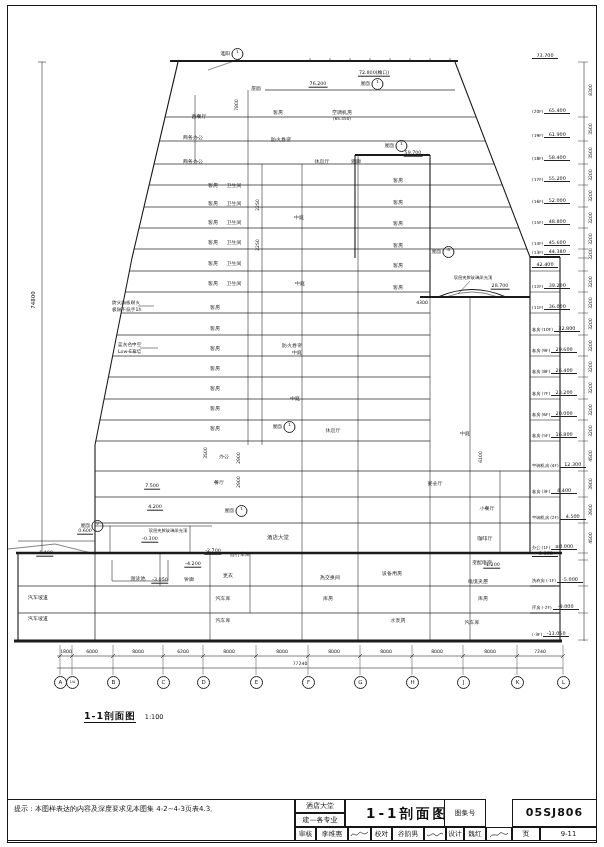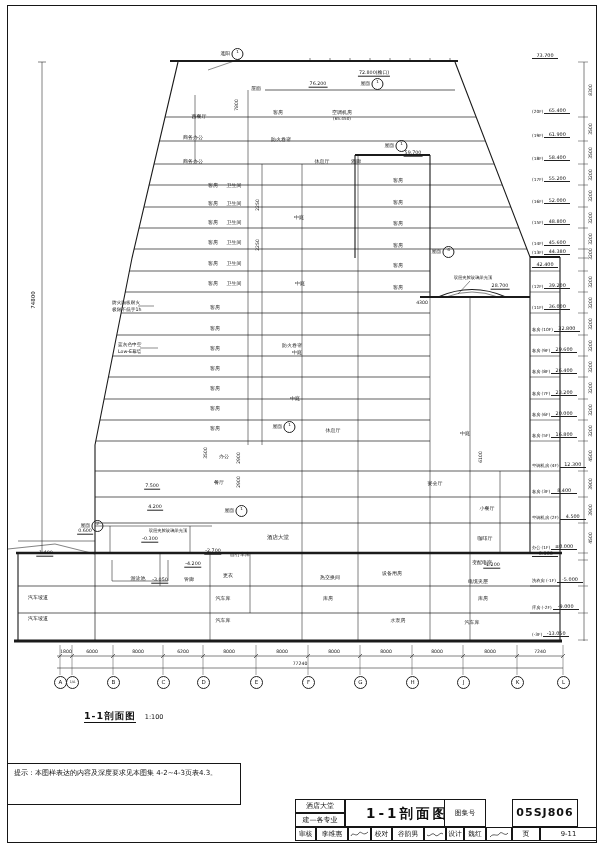--- a/index.html
+++ b/index.html
@@ -429,26 +429,26 @@
       <div class="lbl dim" style="left: 490px; top: 652px;">8000</div>
       <div class="lbl dim" style="left: 540px; top: 652px;">7240</div>
       <div class="lbl dim" style="left: 300px; top: 664px;">77240</div>
     </div>
 
   <div class="cap">
     <span class="cap-t">1-1剖面图</span>
     <span class="cap-s">1:100</span>
   </div>
 
-  <div class="tb note-cell" style="left:7px;top:763px;width:234px;height:42px">提示：本图样表达的内容及深度要求见本图集 4-2~4-3页表4.3。</div>
+  <div class="tb note-cell" style="left:7px;top:799px;width:288px;height:42px">提示：本图样表达的内容及深度要求见本图集 4-2~4-3页表4.3。</div>
   <div class="tb" style="left:295px;top:799px;width:50px;height:14px">酒店大堂</div>
   <div class="tb" style="left:295px;top:813px;width:50px;height:14px">建—各专业</div>
   <div class="tb big-title" style="left:345px;top:799px;width:125px;height:28px">1-1剖面图</div>
   <div class="tb small" style="left:444px;top:799px;width:42px;height:28px">图集号</div>
-  <div class="tb atlas-no" style="left:512px;top:799px;width:66px;height:28px">05SJ806</div>
+  <div class="tb atlas-no" style="left:512px;top:799px;width:85px;height:28px">05SJ806</div>
   <div class="tb small" style="left:295px;top:827px;width:21px;height:14px">审核</div>
   <div class="tb small" style="left:316px;top:827px;width:32px;height:14px">李维惠</div>
   <div class="tb sig" style="left:348px;top:827px;width:23px;height:14px">
     <svg width="19" height="9" viewBox="0 0 19 9">
       <path d="M1,6 C3,1 6,8 9,3 C11,0 13,7 18,2" fill="none" stroke="#333" stroke-width="0.8"></path>
       </svg>
   </div>
   <div class="tb small" style="left:371px;top:827px;width:21px;height:14px">校对</div>
   <div class="tb small" style="left:392px;top:827px;width:32px;height:14px">谷韵男</div>
   <div class="tb sig" style="left:424px;top:827px;width:22px;height:14px">

